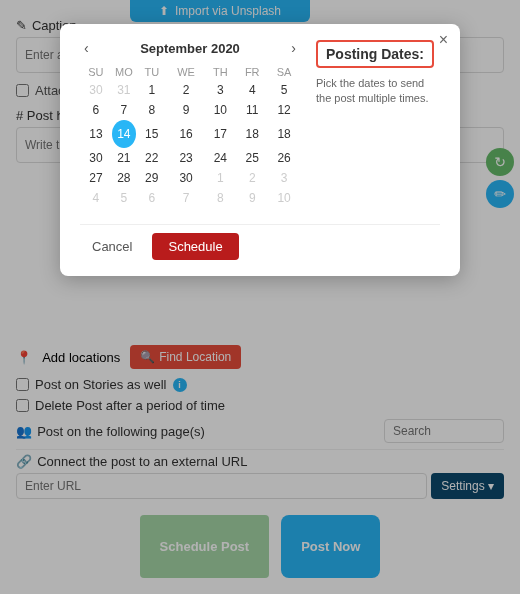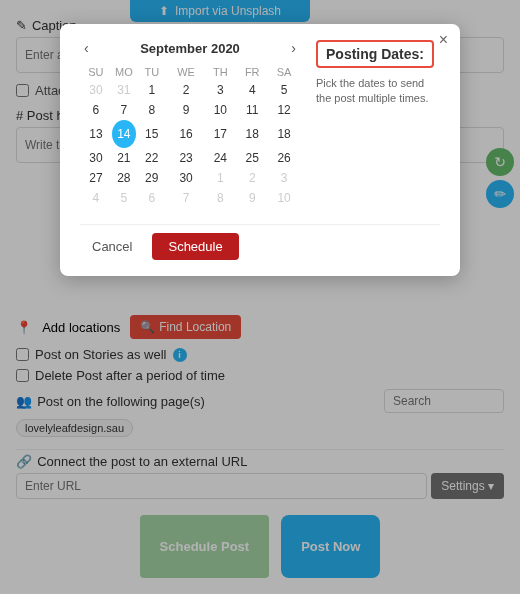--- a/index.html
+++ b/index.html
@@ -356,21 +356,21 @@
     .url-input {
       flex: 1;
       border: 1px solid #ddd;
       border-radius: 4px;
       padding: 5px 8px;
       font-size: 12px;
       color: #aaa;
     }
 
     .settings-btn {
-      background: #737373;
+      background: #0c4a6e;
       color: #fff;
       border: none;
       border-radius: 4px;
       padding: 5px 10px;
       cursor: pointer;
       font-size: 12px;
       display: flex;
       align-items: center;
       gap: 3px;
       white-space: nowrap;
@@ -503,23 +503,20 @@
     </div>
 
     <div class="following-row">
       <div class="following-label">
         <span>👥</span>
         <span>Post on the following page(s)</span>
       </div>
       <input class="search-input" type="text" placeholder="Search" style="">
     </div>
 
-    <div>
-      <span class="page-tag">lovelyleafdesign.sau</span>
-    </div>
 
     <hr class="divider-row">
 
     <div class="url-section">
       <div class="url-label">
         <span>🔗</span>
         <span>Connect the post to an external URL</span>
       </div>
       <div class="url-row">
         <input class="url-input" type="text" placeholder="Enter URL" style="">

